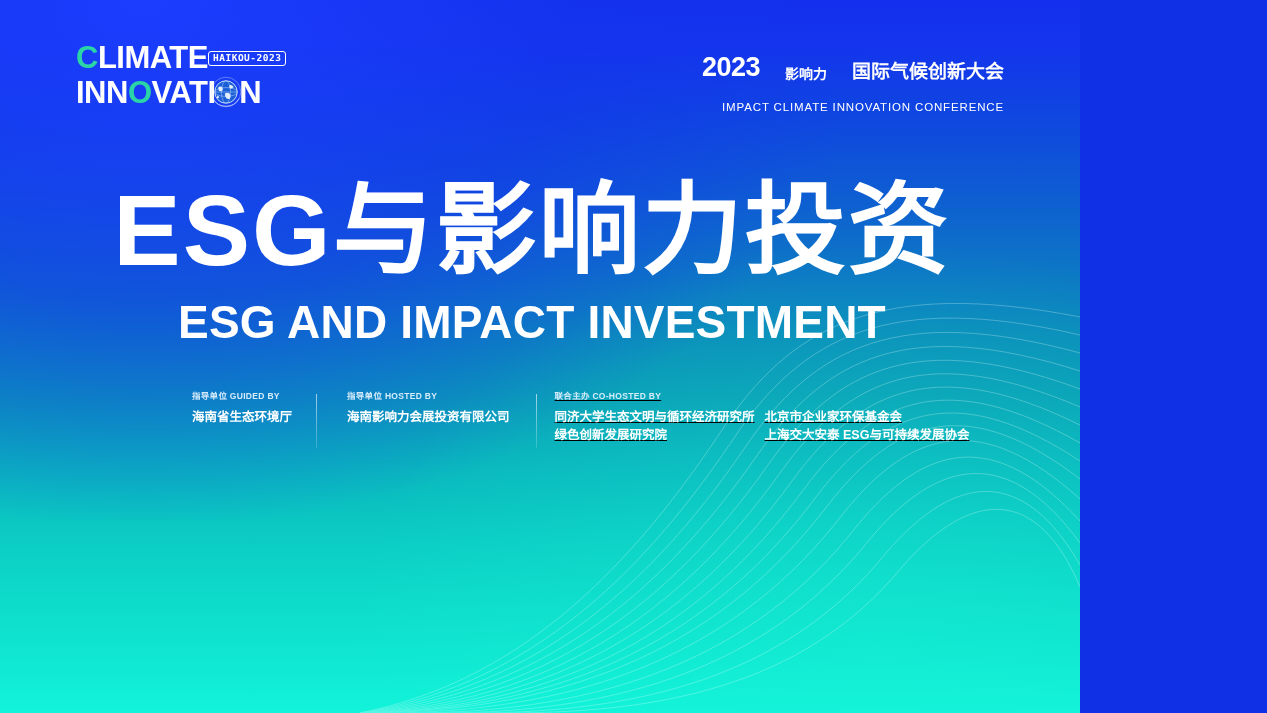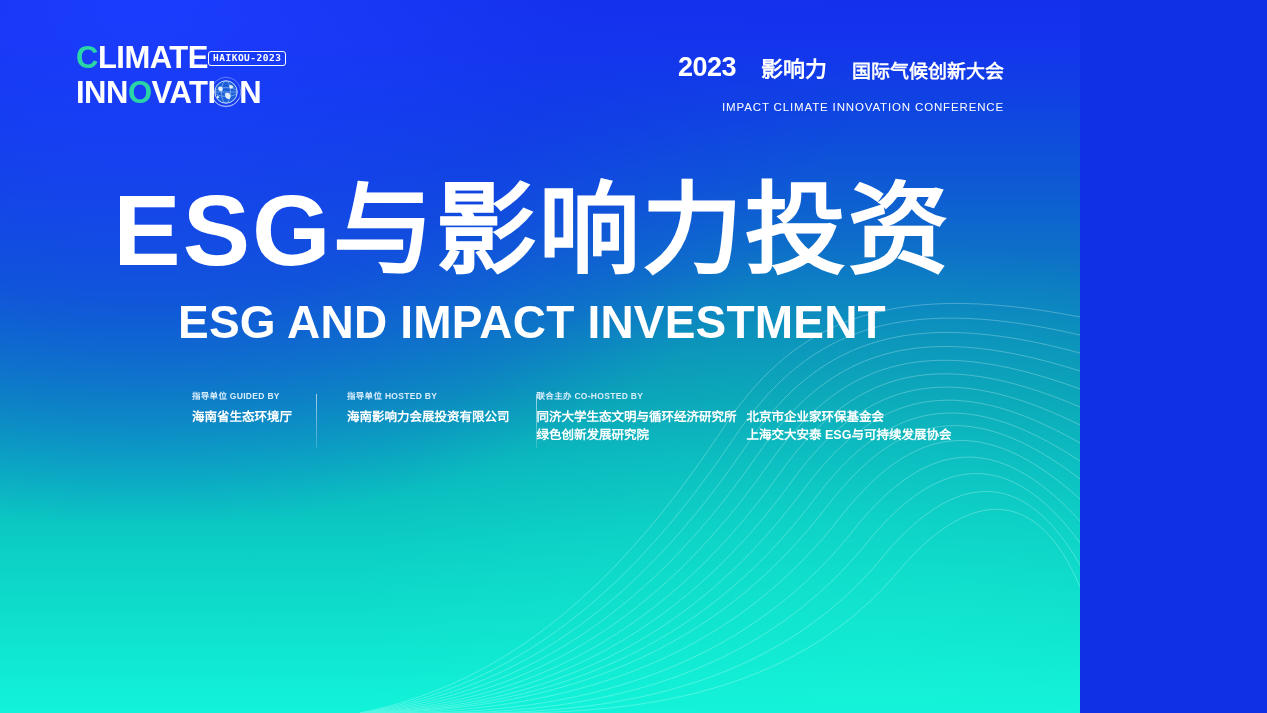--- a/index.html
+++ b/index.html
@@ -92,21 +92,21 @@
   }
   .lr-row1 {
     display:flex; align-items:flex-end; justify-content:flex-end;
     gap:25px; white-space:nowrap;
   }
   .lr-year {
     font-size:27px; font-weight:bold; color:#ffffff;
     letter-spacing:-0.5px; line-height:1;
   }
   .lr-cn-strong {
-    font-size:22px; font-weight:bold; color:#ffffff; line-height:1;
+    font-size:14px; font-weight:bold; color:#ffffff; line-height:1;
   }
   .lr-cn {
     font-size:19px; font-weight:bold; color:#ffffff; line-height:1;
   }
   .lr-row2 {
     margin-top:20px;
     font-size:11.5px; color:#ffffff;
     letter-spacing:.85px; white-space:nowrap;
   }
 
@@ -226,21 +226,21 @@
       <div class="vdiv" style="height: 54px;"></div>
       <div class="cred-col" style="padding-left: 30px; padding-right: 26px;">
         <div class="cred-label">指导单位 HOSTED BY</div>
         <div class="cred-names">
           <div class="cred-group">
             <div class="cred-name">海南影响力会展投资有限公司</div>
           </div>
         </div>
       </div>
       <div class="vdiv" style="height: 54px;"></div>
-      <div class="cred-col" style="padding-left: 0px; padding-right: 0px;">
+      <div class="cred-col" style="padding-left: 18px; padding-right: 0px; text-decoration: underline;">
         <div class="cred-label">联合主办 CO-HOSTED BY</div>
         <div class="cred-names">
           <div class="cred-group">
             <div class="cred-name">同济大学生态文明与循环经济研究所</div>
             <div class="cred-name">绿色创新发展研究院</div>
           </div>
           <div class="cred-group" style="margin-left: 10px;">
             <div class="cred-name">北京市企业家环保基金会</div>
             <div class="cred-name">上海交大安泰 ESG与可持续发展协会</div>
           </div>

